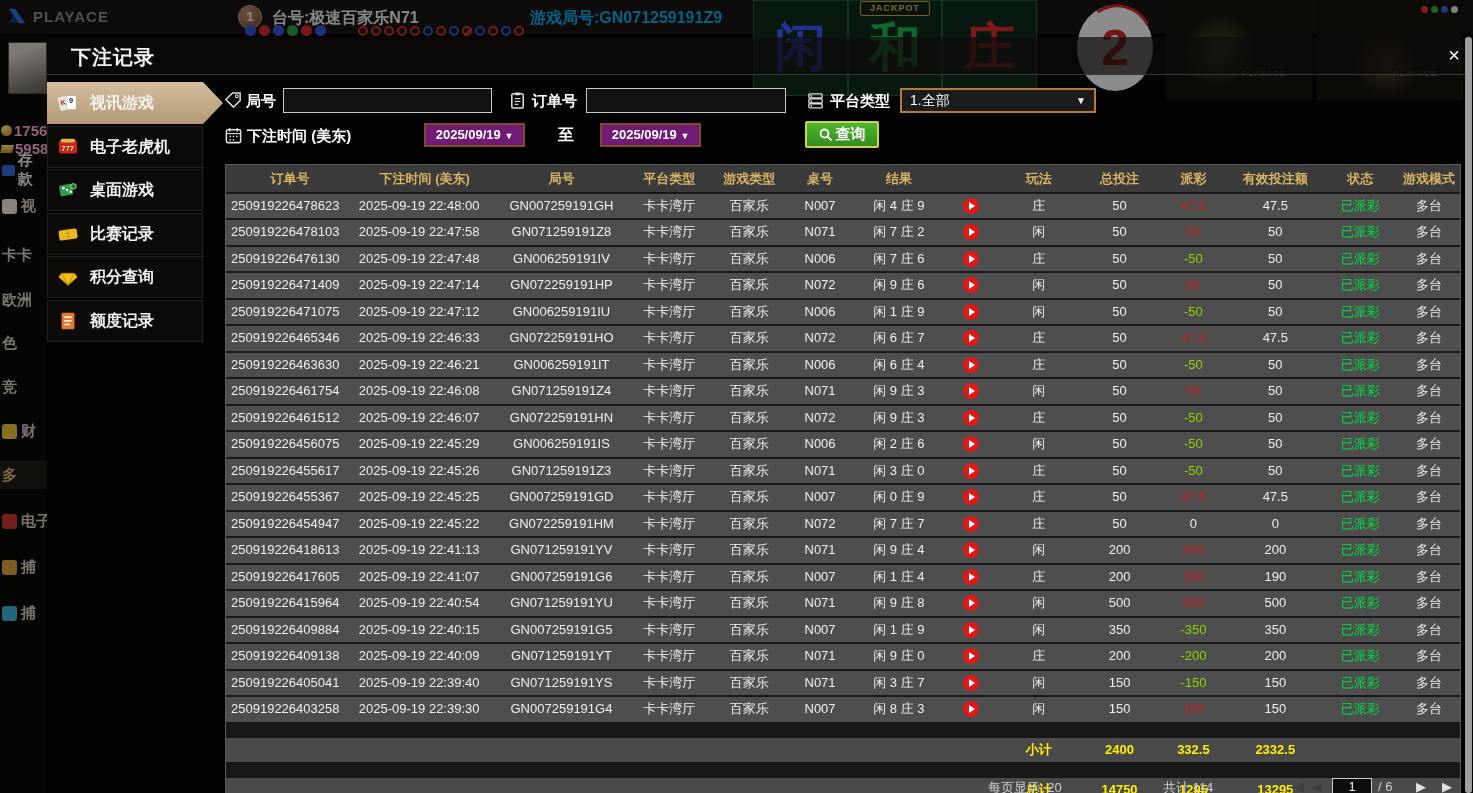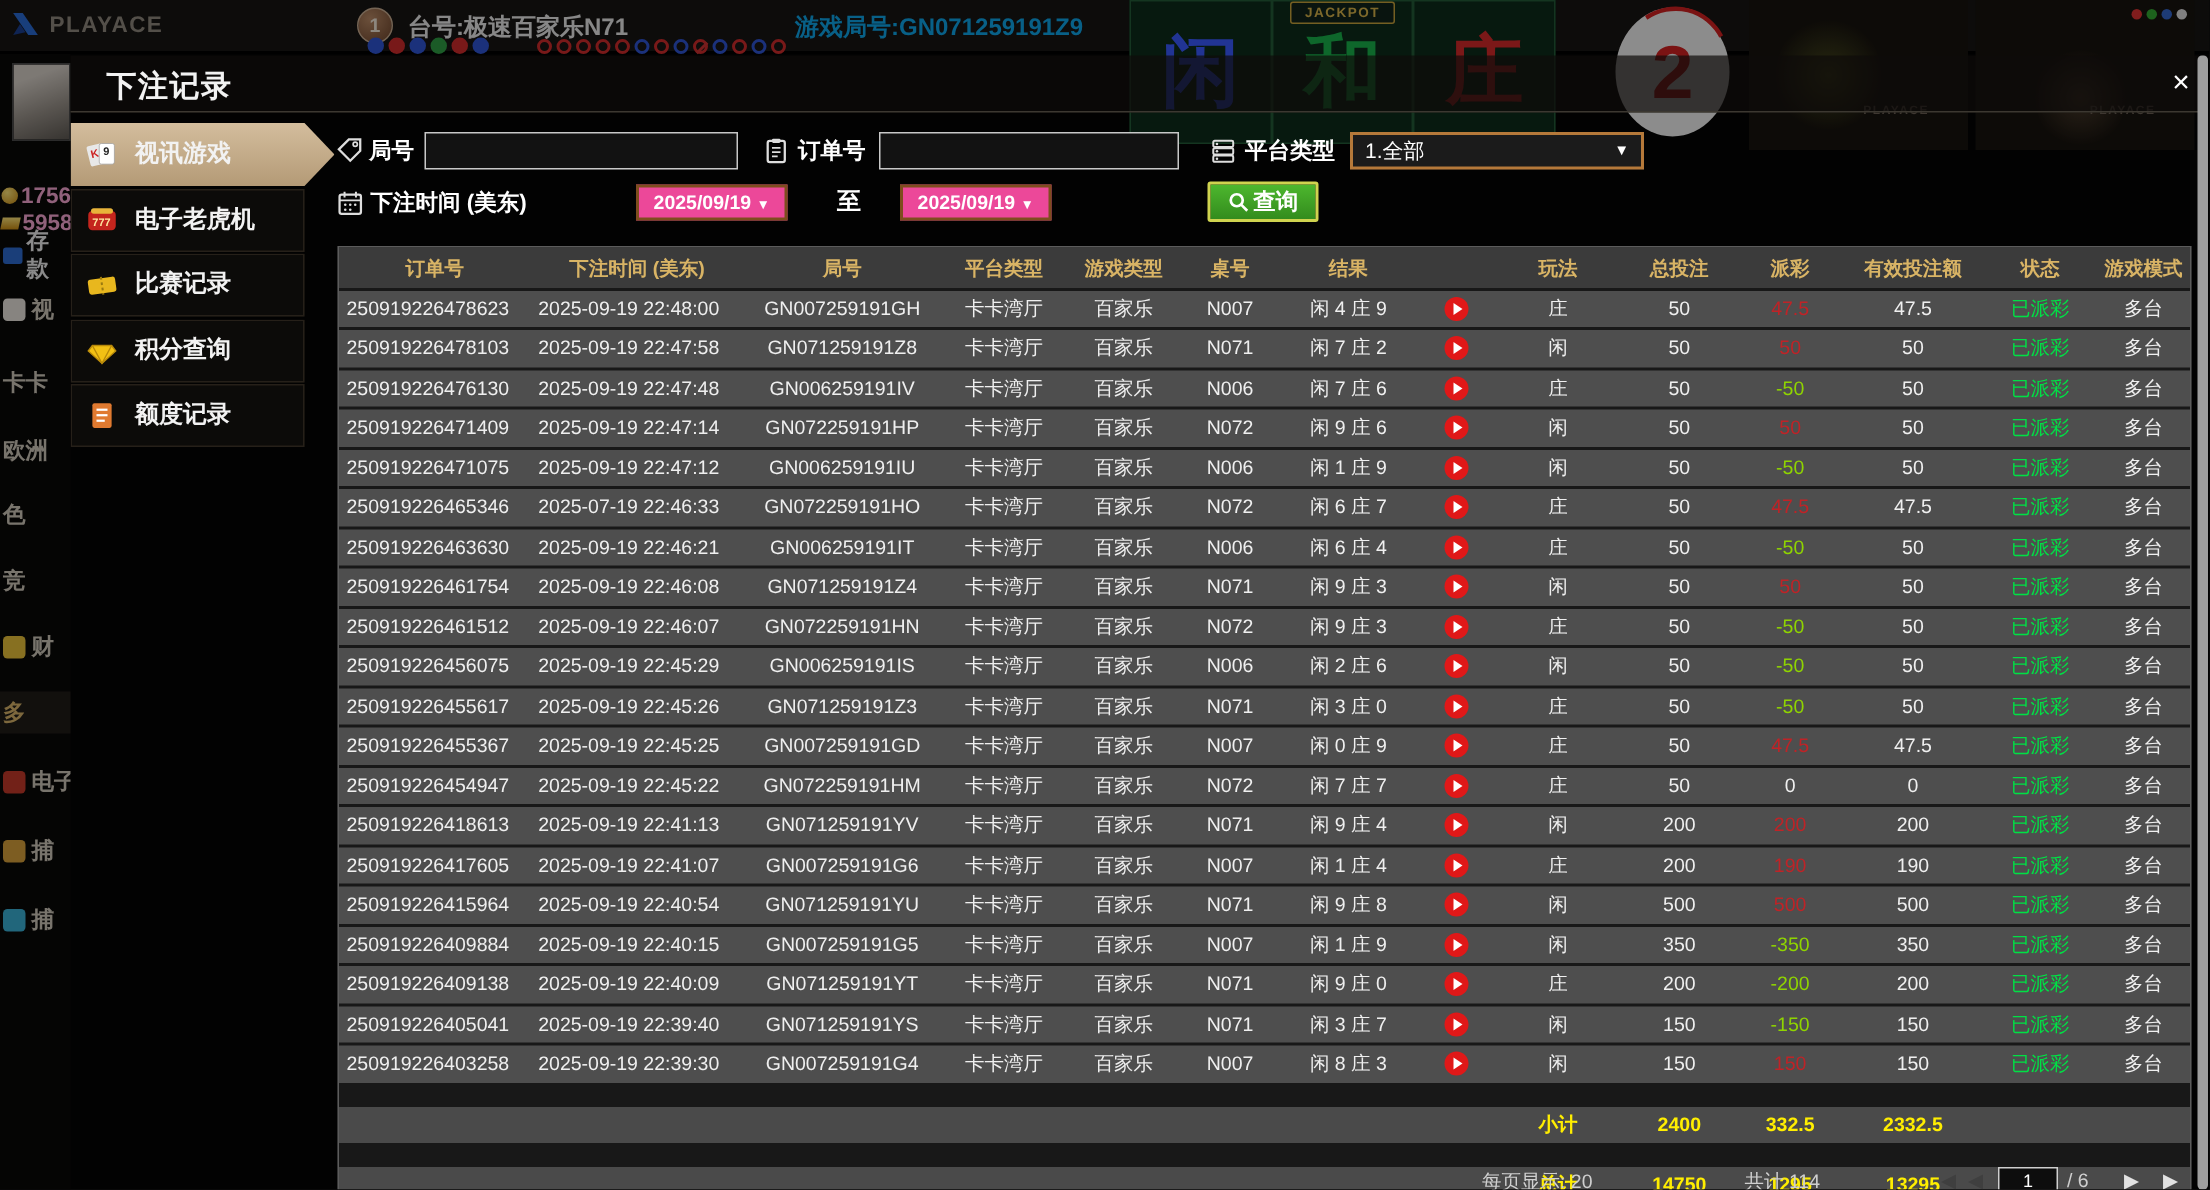--- a/index.html
+++ b/index.html
@@ -75,21 +75,21 @@
 .sitem.active{width:176px;background:linear-gradient(#d3bd9d,#b49a76);box-shadow:none;
   clip-path:polygon(0 0,156px 0,176px 50%,156px 100%,0 100%);}
 
 .flabel{position:absolute;color:#fff;font-weight:bold;font-size:15px;height:26px;line-height:26px;white-space:nowrap;}
 .ficon{position:absolute;width:19px;height:19px;}
 .finput{position:absolute;height:25px;background:#121212;border:1px solid #c8c8c8;color:#eee;
   font-size:13px;padding:0 6px;outline:none;}
 #fselect{position:absolute;left:900px;top:88px;width:196px;height:25px;background:#1b1b1b;
   border:2px solid #b5793a;color:#fff;font-size:14px;line-height:21px;padding-left:8px;cursor:pointer;}
 #fselect .caret{position:absolute;right:8px;top:0;font-size:10px;line-height:21px;color:#fff;}
-.datebox{position:absolute;width:101px;height:24px;background:#ec4899;border:2px solid #7e4d1e;
+.datebox{position:absolute;width:101px;height:24px;background:#701a75;border:2px solid #7e4d1e;
   color:#fff;font-size:13px;font-weight:bold;line-height:20px;text-align:center;cursor:pointer;}
 .datebox .caret{font-size:9px;}
 #fsearch{position:absolute;left:805px;top:121px;width:74px;height:27px;background:linear-gradient(#4db72e,#338c1d);
   border:2px solid #cfd34f;border-radius:2px;color:#fff;font-size:15px;font-weight:bold;cursor:pointer;
   display:flex;align-items:center;justify-content:center;gap:3px;}
 
 
 #btable{left:225px;top:164px;width:1236px;border:1px solid #5c5c5c;background:#181818;}
 .thead{display:flex;height:27px;background:#3b3b3b;}
 .thead .cell{color:#d9b465;font-weight:bold;font-size:13px;line-height:27px;}
@@ -258,20 +258,30 @@
         </svg>
       <span class="slabel">视讯游戏</span>
     </div>
     <div class="sitem">
       <svg class="sicon" viewBox="0 0 24 24">
           <rect x="2" y="5" width="20" height="14" rx="3" fill="#c4251d"></rect>
           <rect x="4" y="3" width="16" height="4" rx="2" fill="#e8b43a"></rect>
           <text x="5" y="16" font-size="8" fill="#ffe9a0" font-weight="bold">777</text>
         </svg>
       <span class="slabel">电子老虎机</span>
+    </div>
+    <div class="sitem">
+      <svg class="sicon" viewBox="0 0 24 24">
+          <rect x="3" y="6" width="14" height="12" rx="2" fill="#2e9e44" transform="rotate(-10 10 12)"></rect>
+          <circle cx="7" cy="10" r="1.4" fill="#fff"></circle>
+          <circle cx="11" cy="12" r="1.4" fill="#fff"></circle>
+          <circle cx="15" cy="14" r="1.4" fill="#fff"></circle>
+          <circle cx="18" cy="8" r="3" fill="#1f7a33" stroke="#9fd9ab" stroke-width="1"></circle>
+        </svg>
+      <span class="slabel">桌面游戏</span>
     </div>
     <div class="sitem">
       <svg class="sicon" viewBox="0 0 24 24">
           <rect x="2" y="7" width="20" height="11" rx="2" fill="#e8b71e" transform="rotate(-8 12 12)"></rect>
           <line x1="12" y1="6" x2="12" y2="19" stroke="#9a7a10" stroke-width="1.5" stroke-dasharray="2,2" transform="rotate(-8 12 12)"></line>
         </svg>
       <span class="slabel">比赛记录</span>
     </div>
     <div class="sitem">
       <svg class="sicon" viewBox="0 0 24 24">
@@ -433,21 +443,21 @@
           <div class="cell c7"><span class="playbtn"></span></div>
           <div class="cell c8">闲</div>
           <div class="cell c9">50</div>
           <div class="cell c10 lose">-50</div>
           <div class="cell c11">50</div>
           <div class="cell c12 stat">已派彩</div>
           <div class="cell c13">多台</div>
         </div>
         <div class="trow">
           <div class="cell c0 left">250919226465346</div>
-          <div class="cell c1 left">2025-07-19 22:46:33</div>
+          <div class="cell c1 left">2025-09-19 22:46:33</div>
           <div class="cell c2">GN072259191HO</div>
           <div class="cell c3">卡卡湾厅</div>
           <div class="cell c4">百家乐</div>
           <div class="cell c5">N072</div>
           <div class="cell c6">闲 6 庄 7</div>
           <div class="cell c7"><span class="playbtn"></span></div>
           <div class="cell c8">庄</div>
           <div class="cell c9">50</div>
           <div class="cell c10 win">47.5</div>
           <div class="cell c11">47.5</div>

